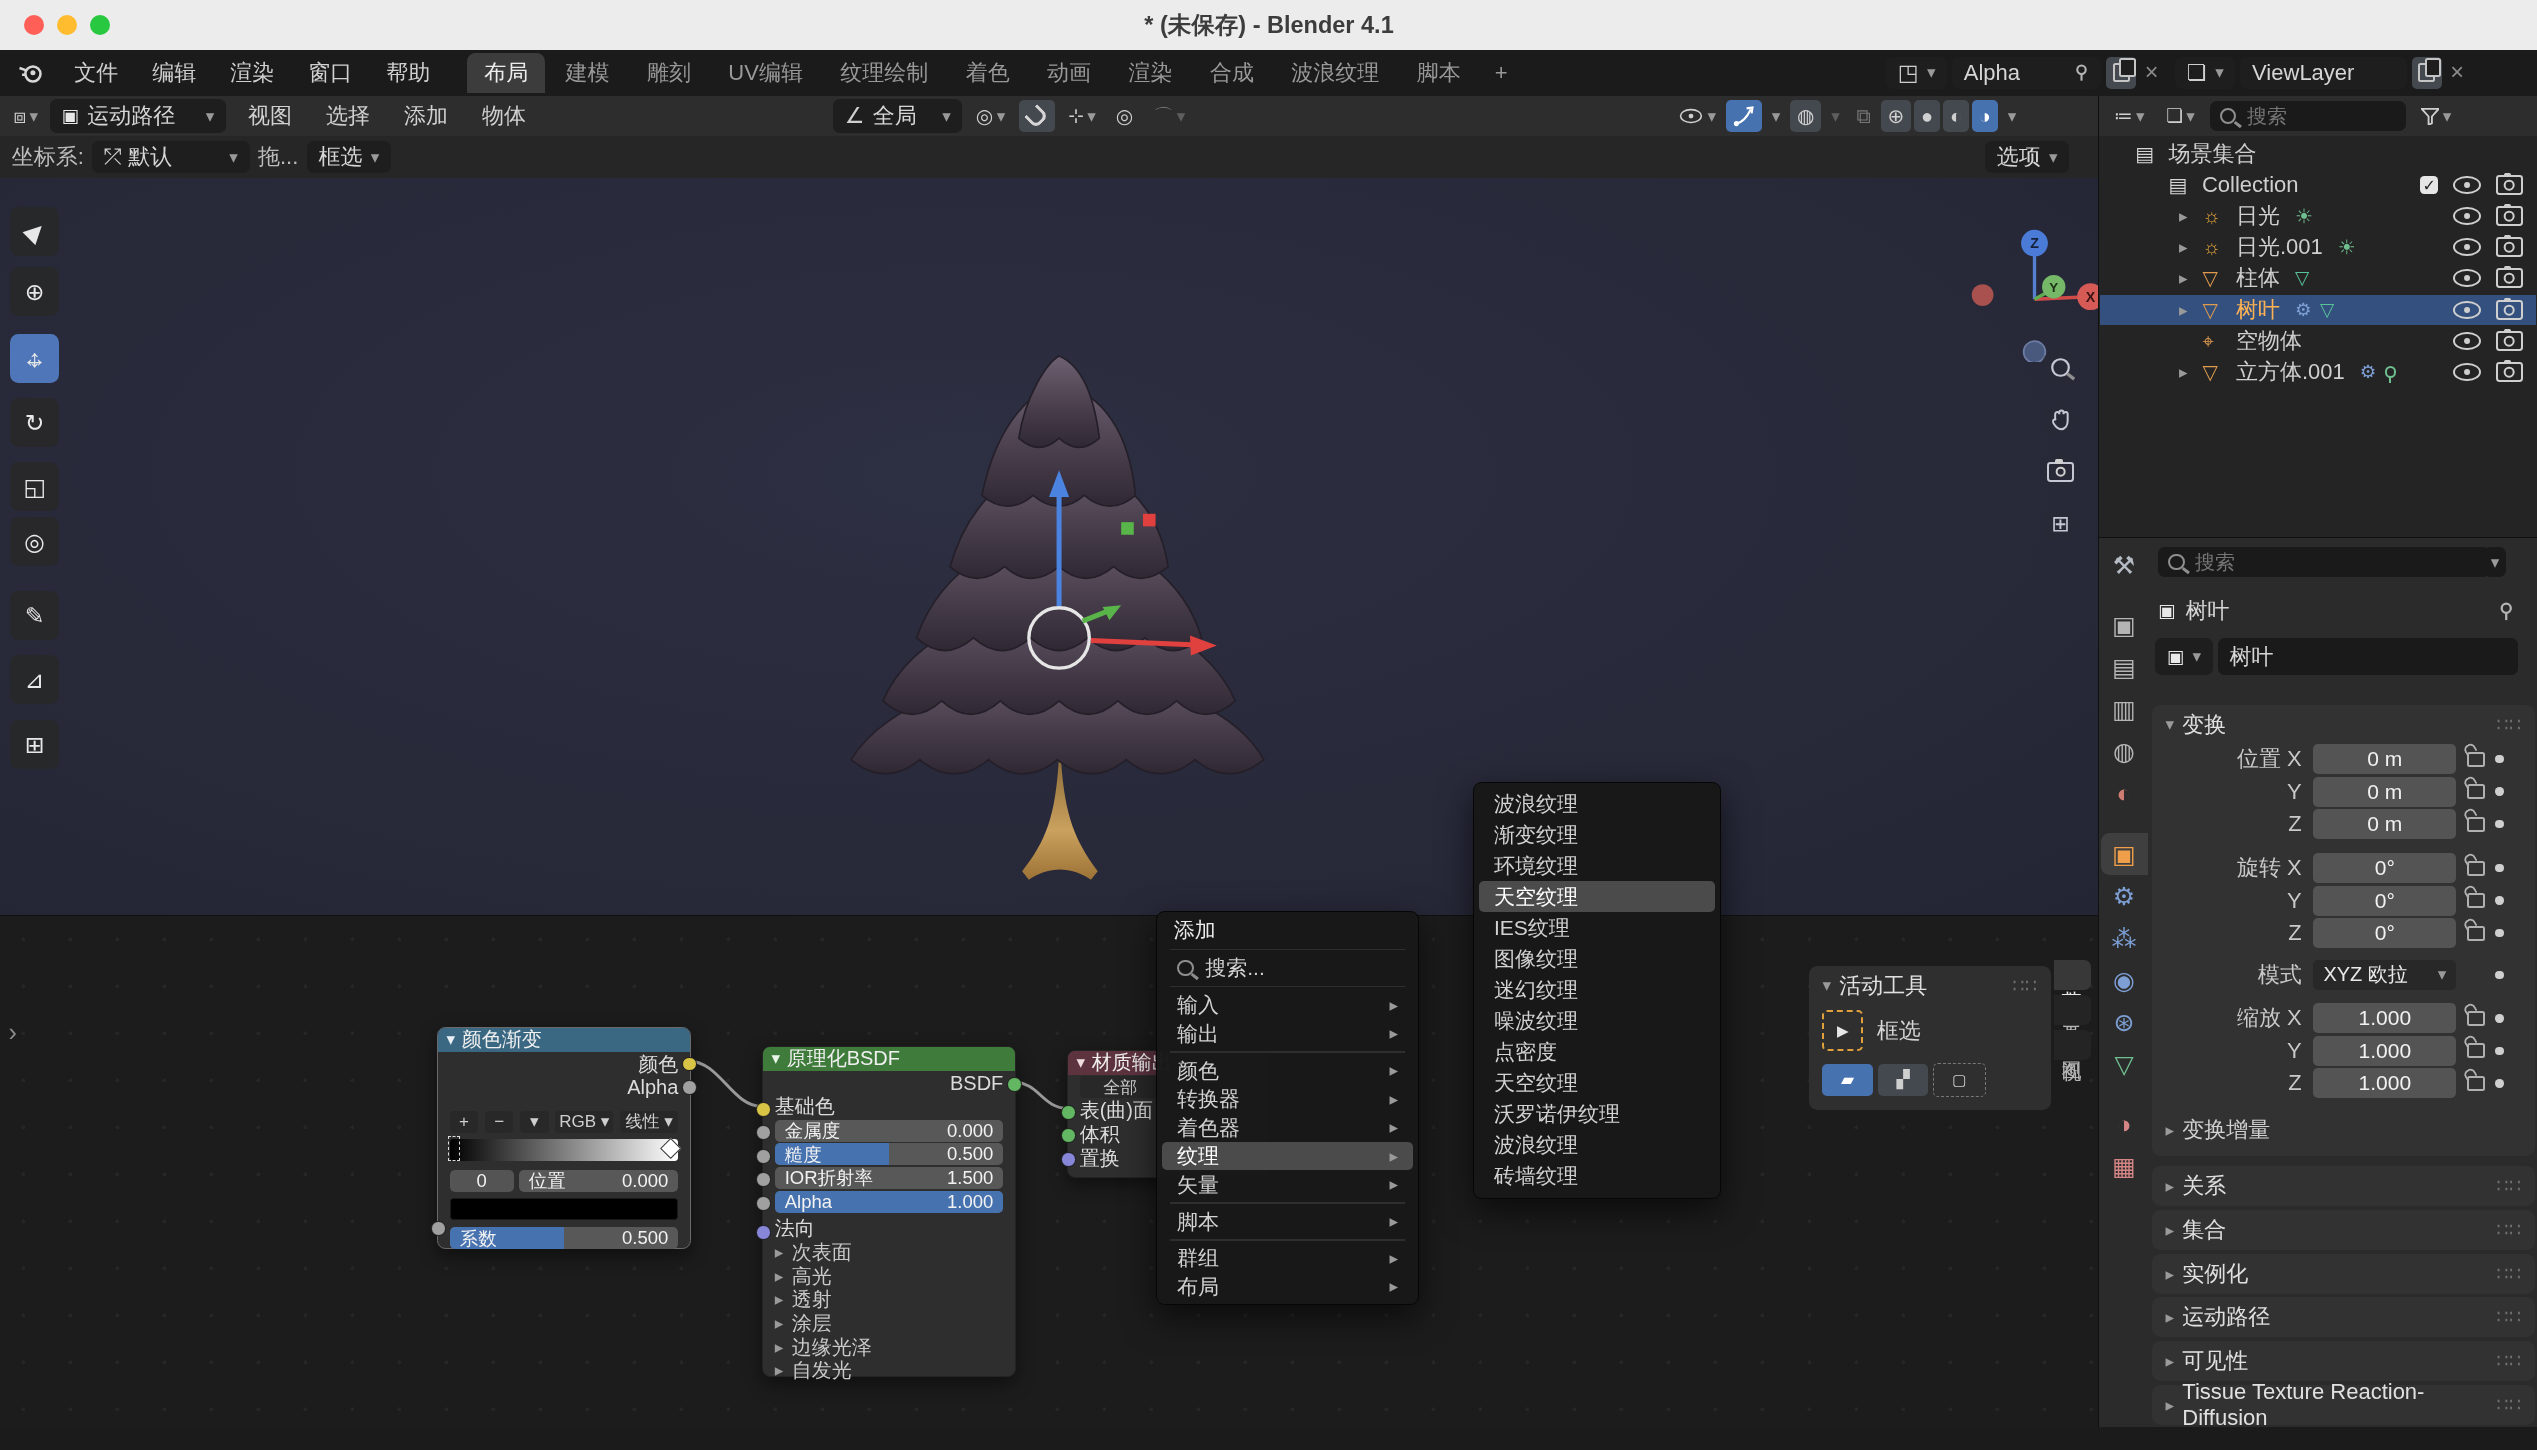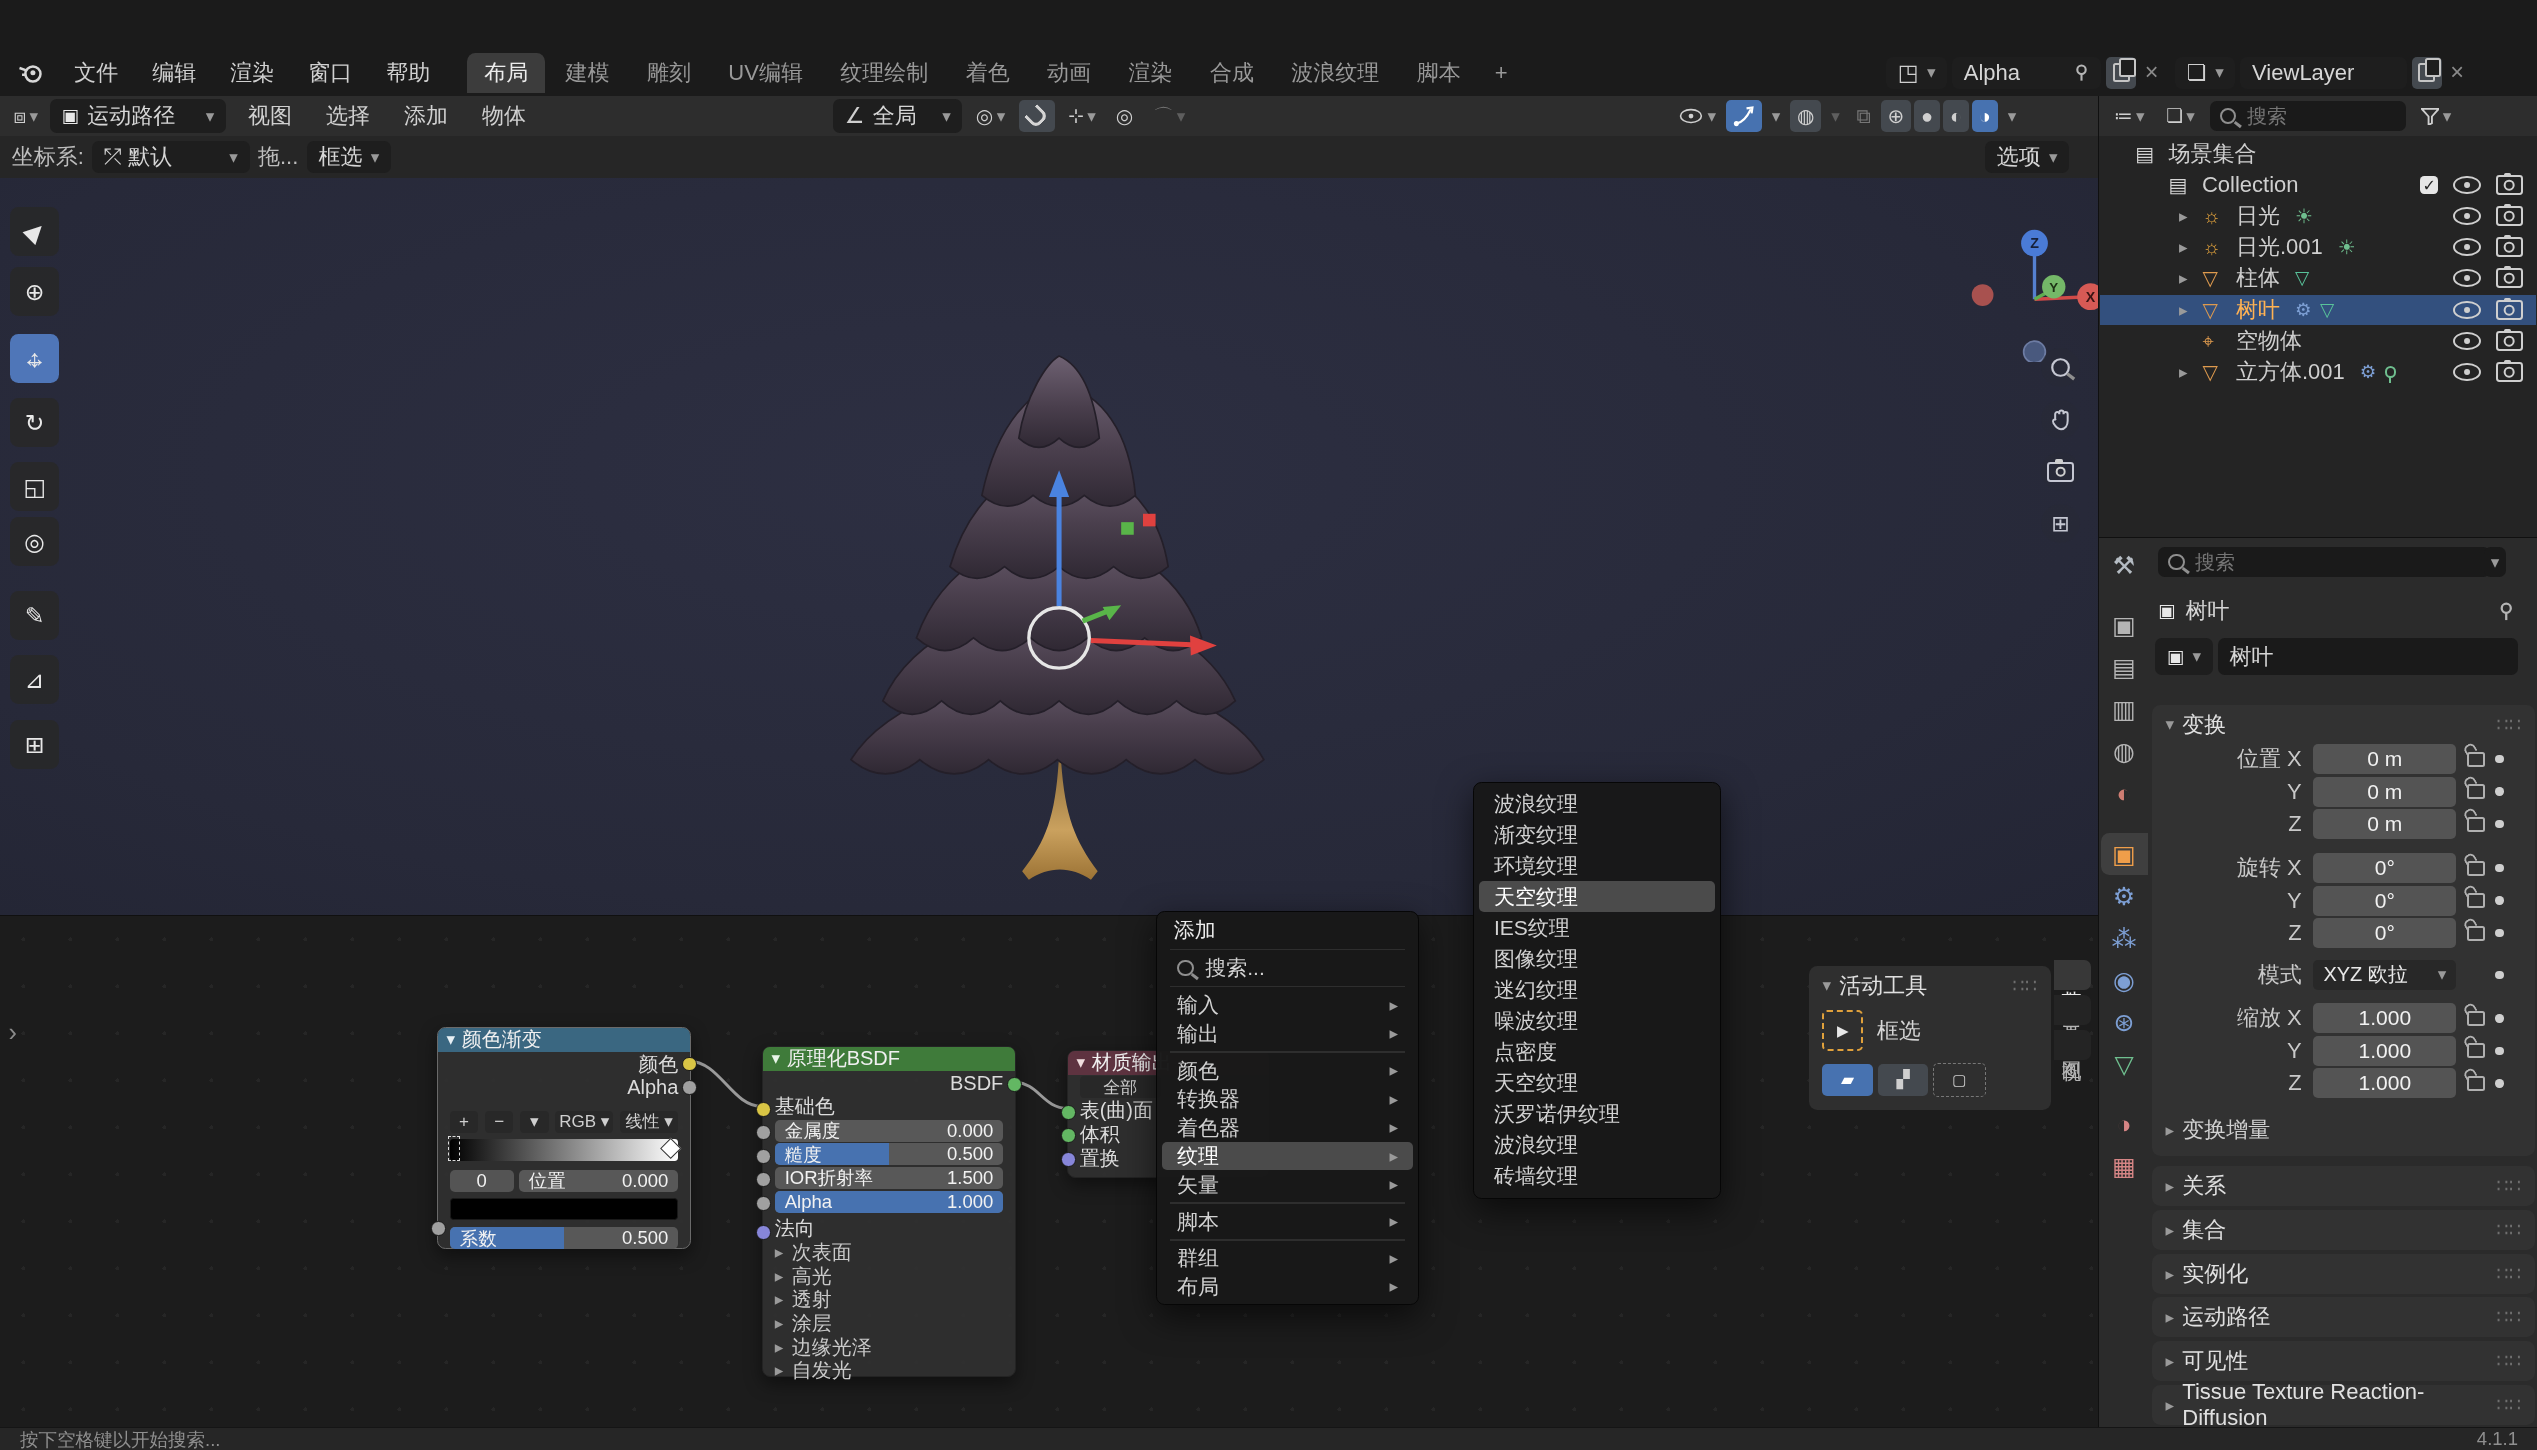--- a/index.html
+++ b/index.html
@@ -95,20 +95,28 @@
   .i-keyb{width:7.6px;height:7.6px;border:2.1px solid #6fbf8f;border-radius:50%;position:relative;display:inline-block;}
   .i-keyb::after{content:'';position:absolute;width:2.1px;height:7.6px;background:#6fbf8f;left:2.1px;top:7.6px;}
   .vtab{writing-mode:vertical-rl;padding:15px 5px;color:#b5b5b5;background:#242424;border-radius:0 6.7px 6.7px 0;font-size:20px;margin-bottom:5px;}
   .vtab.active{background:#383838;color:#e8e8e8;}
 </style>
 </head>
 <body>
 
 <div id="root">
 
+  <div id="titlebar" class="abs flex">
+    <div class="flex" style="position:absolute;left:23.5px;">
+      <span class="tl" style="background:#ff5f57;"></span>
+      <span class="tl" style="background:#febc2e;"></span>
+      <span class="tl" style="background:#28c840;"></span>
+    </div>
+    <div id="wtitle">* (未保存) - Blender 4.1</div>
+  </div>
 
   <div id="topbar" class="abs">
     <span style="margin:0 11.7px 0 17px;width:28.5px;height:28.5px;position:relative;display:inline-block;">
       <svg width="28.5" height="28.5" viewBox="0 0 34 34">
           <circle cx="19" cy="19" r="9" fill="none" stroke="#d8d8d8" stroke-width="3"></circle>
           <circle cx="19" cy="17.5" r="3" fill="#d8d8d8"></circle>
           <line x1="3" y1="12" x2="12" y2="15" stroke="#d8d8d8" stroke-width="3"></line>
           <line x1="6" y1="20" x2="11" y2="20" stroke="#d8d8d8" stroke-width="3"></line>
         </svg>
     </span>
@@ -988,19 +996,15 @@
         </div>
         <div class="pm-item" style="height: 31px;">
           <span>波浪纹理</span>
         </div>
         <div class="pm-item" style="height: 31px;">
           <span>砖墙纹理</span>
         </div>
       </div>
   </div>
 
-  <div id="statusbar" class="abs">
-    <span>按下空格键以开始搜索...</span>
-    <span>4.1.1</span>
-  </div>
 
 </div>
 
 
 </body></html>

